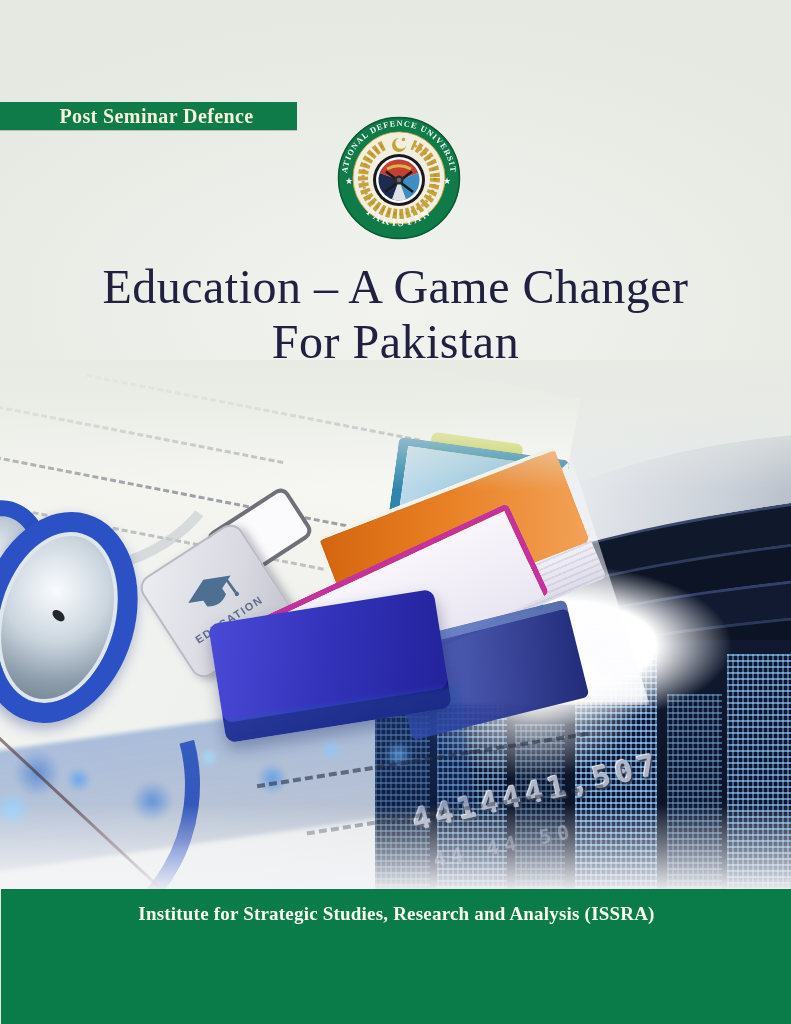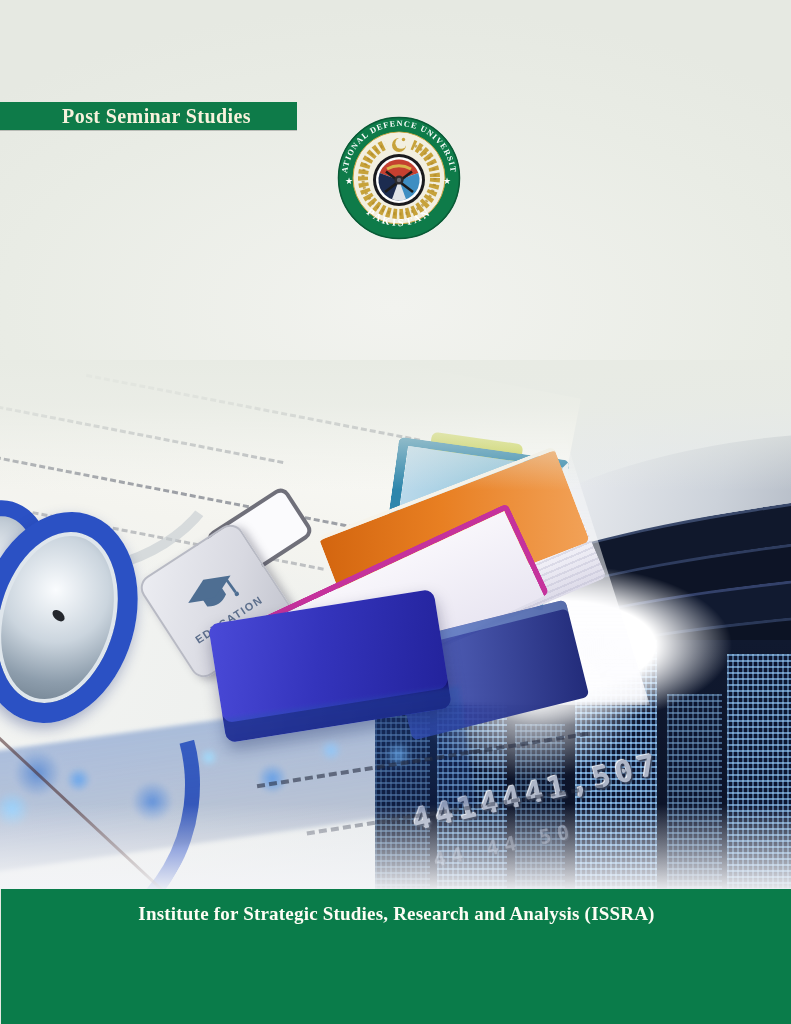--- a/index.html
+++ b/index.html
@@ -171,21 +171,21 @@
   .band{left:1px;top:889px;width:791px;height:135px;background:#0a7c4a;
     color:#fdfdf4;text-align:center;font-weight:bold;}
   .band .l1{margin-top:14px;font-size:19px;letter-spacing:.2px;}
   .band .l2{margin-top:4px;font-size:18px;}
 </style>
 </head>
 <body>
 
 <div class="cover">
 
-  <div class="abs tag">Post Seminar Studies</div>
+  <div class="abs tag">Post Seminar Defence</div>
 
   <svg class="abs logo" viewBox="0 0 124 124">
     <circle cx="62" cy="62" r="61" fill="#0e7b49"></circle>
     <circle cx="62" cy="62" r="60.5" fill="none" stroke="#0a5a36" stroke-width="1.5"></circle>
     <circle cx="62" cy="62" r="46" fill="#f2efe0"></circle>
     <circle cx="62" cy="62" r="46" fill="none" stroke="#caa43f" stroke-width="1"></circle>
     <g>
       <circle cx="62" cy="62" r="36" fill="none" stroke="#c7a23a" stroke-width="10" stroke-dasharray="4 2.5"></circle>
       <circle cx="62" cy="62" r="36" fill="none" stroke="#b08a2a" stroke-width="3" stroke-dasharray="2 4" opacity=".7"></circle>
       <path d="M 62 62 L 45 20 A 45 45 0 0 1 79 20 Z" fill="#f2efe0"></path>
@@ -216,20 +216,24 @@
     <text font-family="Liberation Serif, serif" font-weight="bold" font-size="8.2" fill="#ffffff" letter-spacing="1.1">
       <textPath href="#arcTop" startOffset="50%" text-anchor="middle">NATIONAL DEFENCE UNIVERSITY</textPath>
     </text>
     <text font-family="Liberation Serif, serif" font-weight="bold" font-size="10.5" fill="#ffffff" letter-spacing="2.4">
       <textPath href="#arcBot" startOffset="50%" text-anchor="middle">PAKISTAN</textPath>
     </text>
     <text x="8" y="68" font-size="9" fill="#ffffff">★</text>
     <text x="106" y="68" font-size="9" fill="#ffffff">★</text>
   </svg>
 
+  <div class="abs title">
+    <div>Education – A Game Changer</div>
+    <div>For Pakistan</div>
+  </div>
 
   <div class="abs date">
     <span>24</span><sup>th</sup>
     <span>September, 2019</span>
   </div>
 
   <div class="abs photo">
     <div class="paper1">
       <div class="prow prow1"></div>
       <div class="prow prow2"></div>

